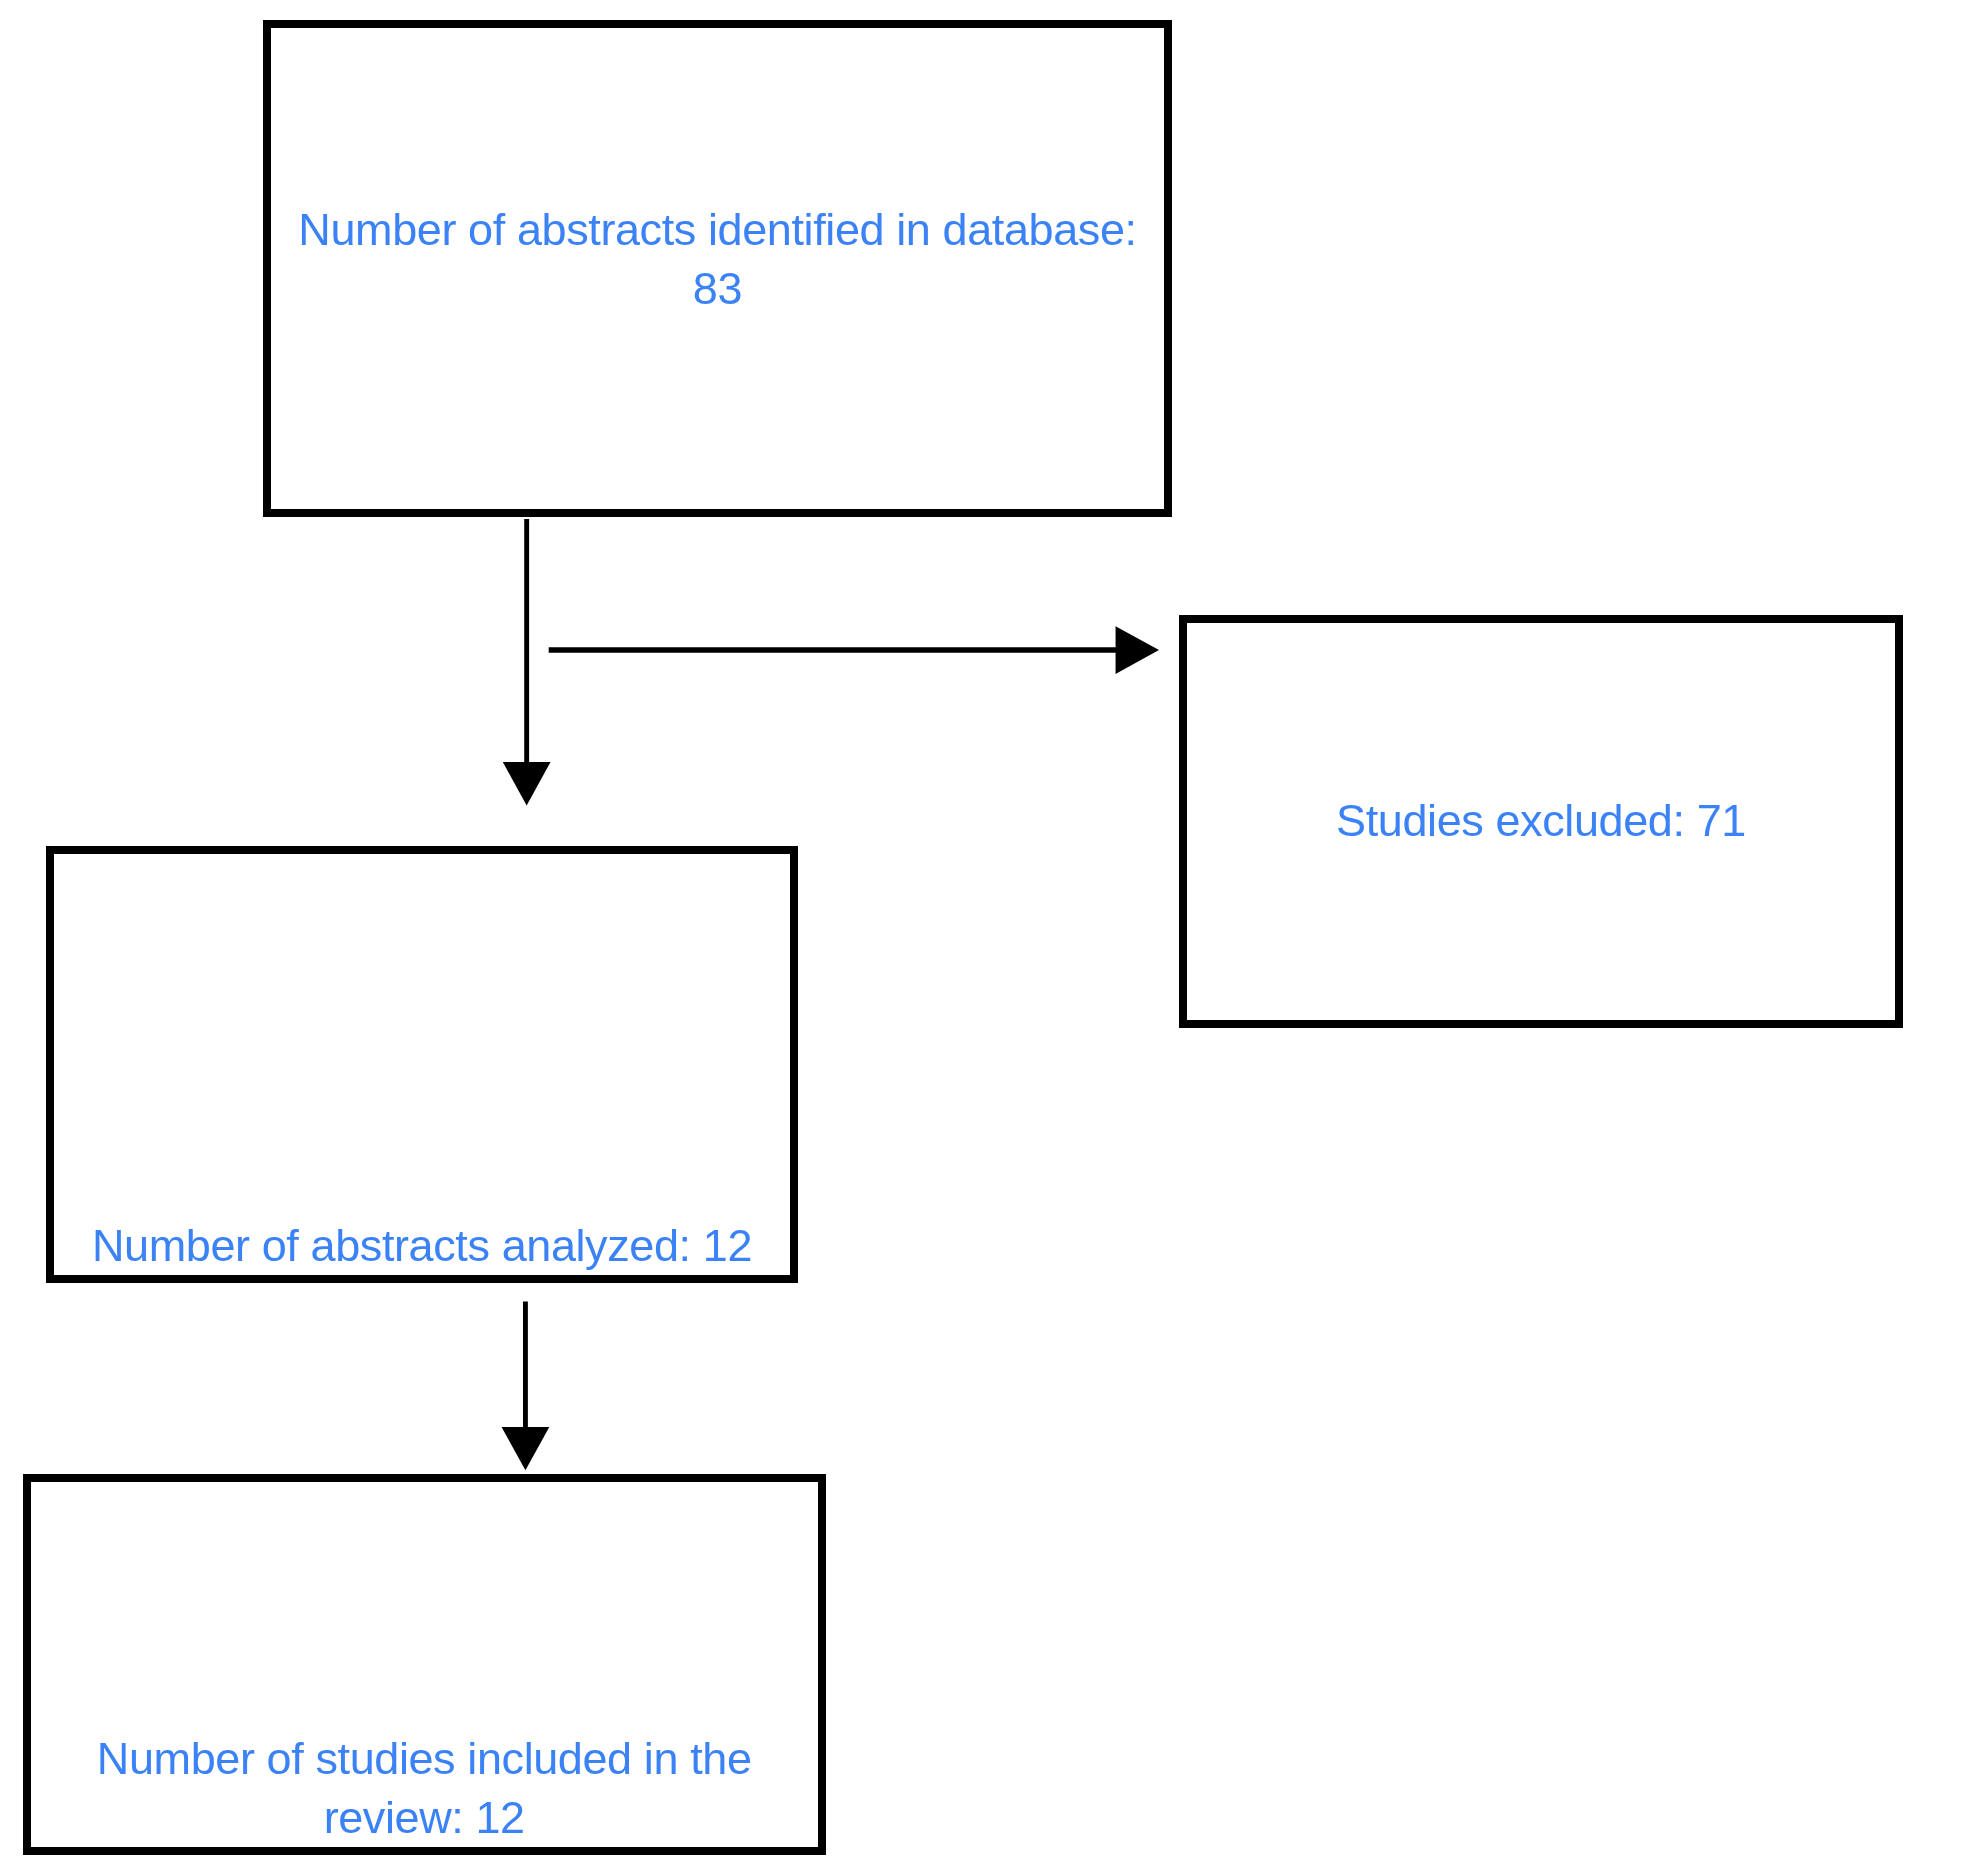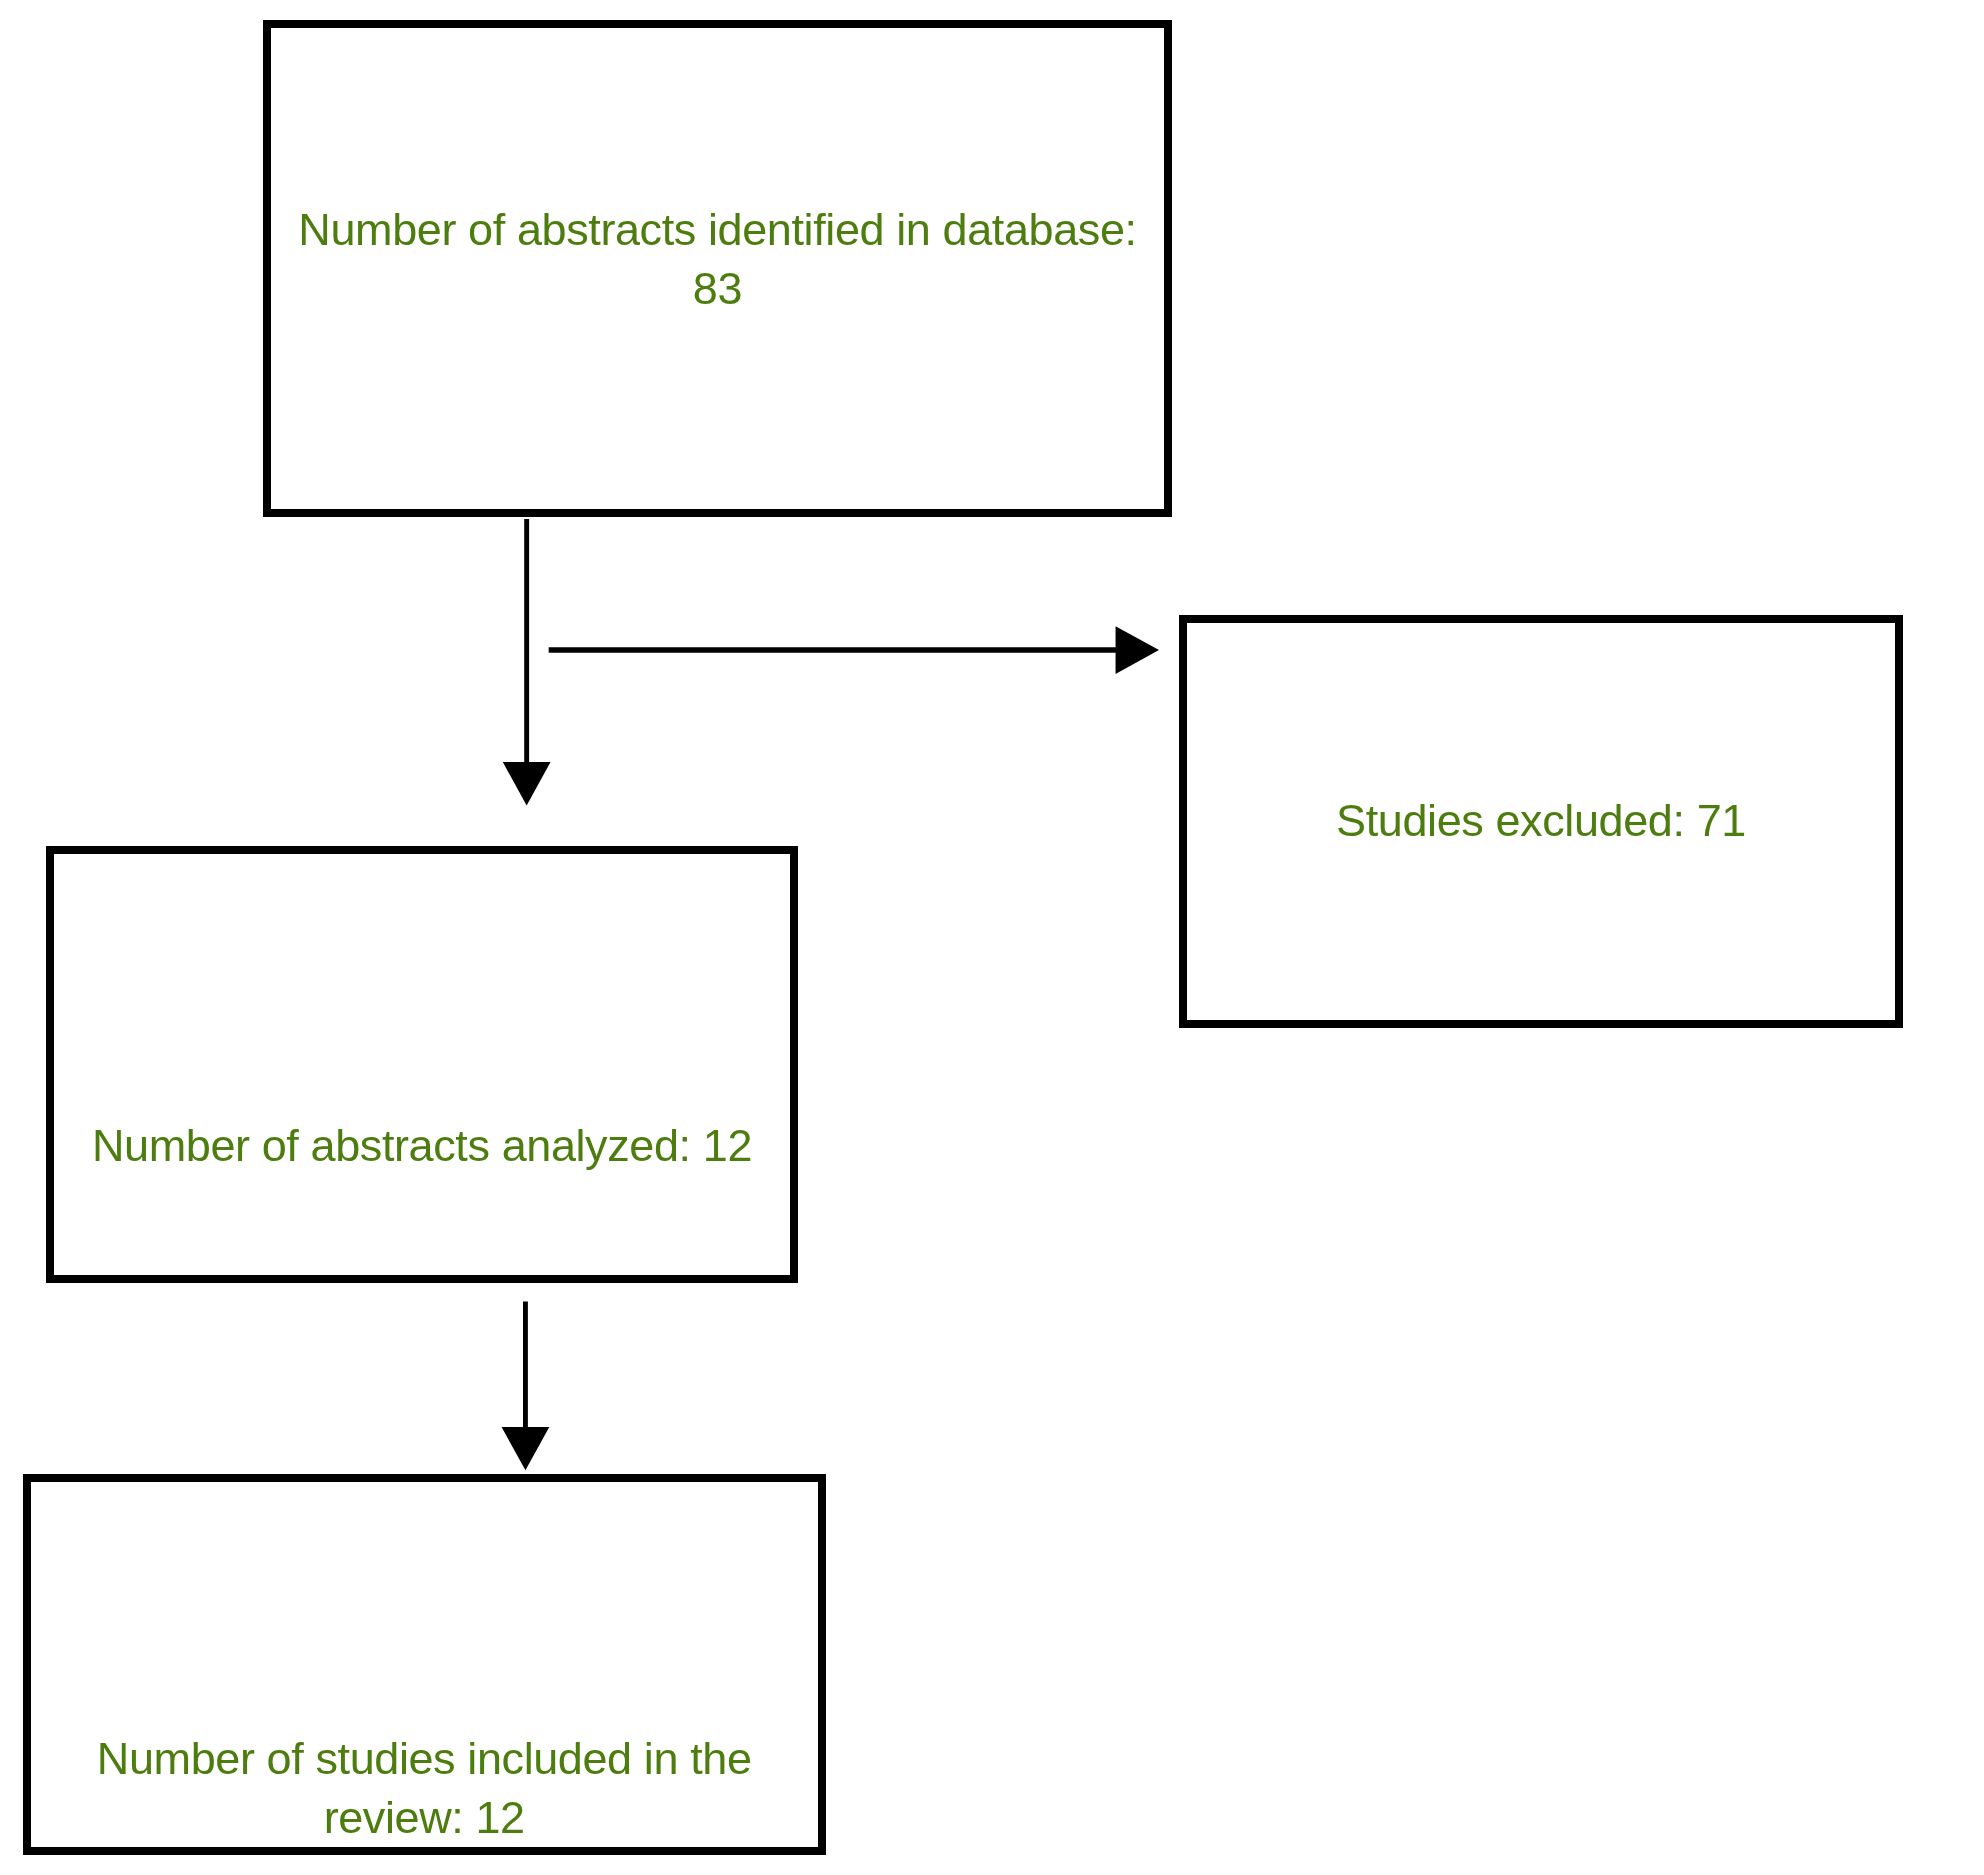--- a/index.html
+++ b/index.html
@@ -25,21 +25,21 @@
     border: 8.6px solid #000000;
     display: flex;
     flex-direction: column;
     justify-content: flex-start;
     align-items: center;
   }
   .node .node-text {
     display: block;
     width: 100%;
     text-align: center;
-    color: #4d7c0f;
+    color: #3b82f6;
     font-family: "Liberation Sans", "DejaVu Sans", sans-serif;
     font-size: 45px;
     line-height: 1.30;
     font-weight: 400;
     letter-spacing: -0.4px;
     white-space: pre-line;
     padding: 0 11px;
     box-sizing: border-box;
   }
 
@@ -52,21 +52,21 @@
   }
   #node-excluded {
     left: 1179px; top: 615px;
     width: 724px; height: 413px;
     justify-content: center;
     padding-top: 0px;
   }
   #node-analyzed {
     left: 46px;   top: 846px;
     width: 752px; height: 437px;
-    justify-content: center;
+    justify-content: flex-end;
     padding-top: 164px;
   }
   #node-included {
     left: 22.7px;   top: 1474px;
     width: 803px; height: 381px;
     justify-content: flex-end;
     padding-top: 116px;
   }
 
   

